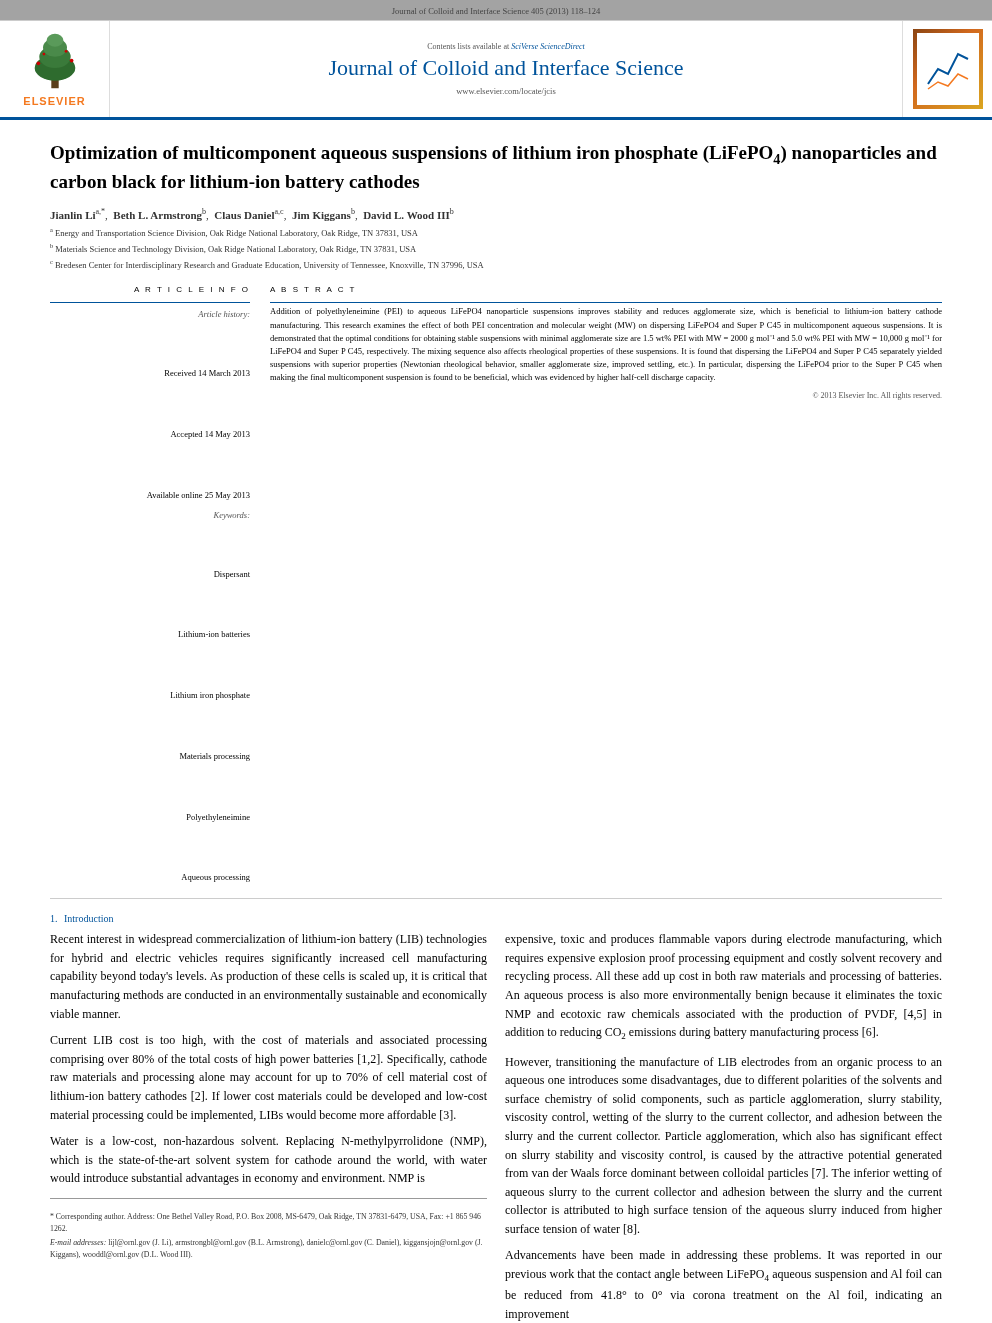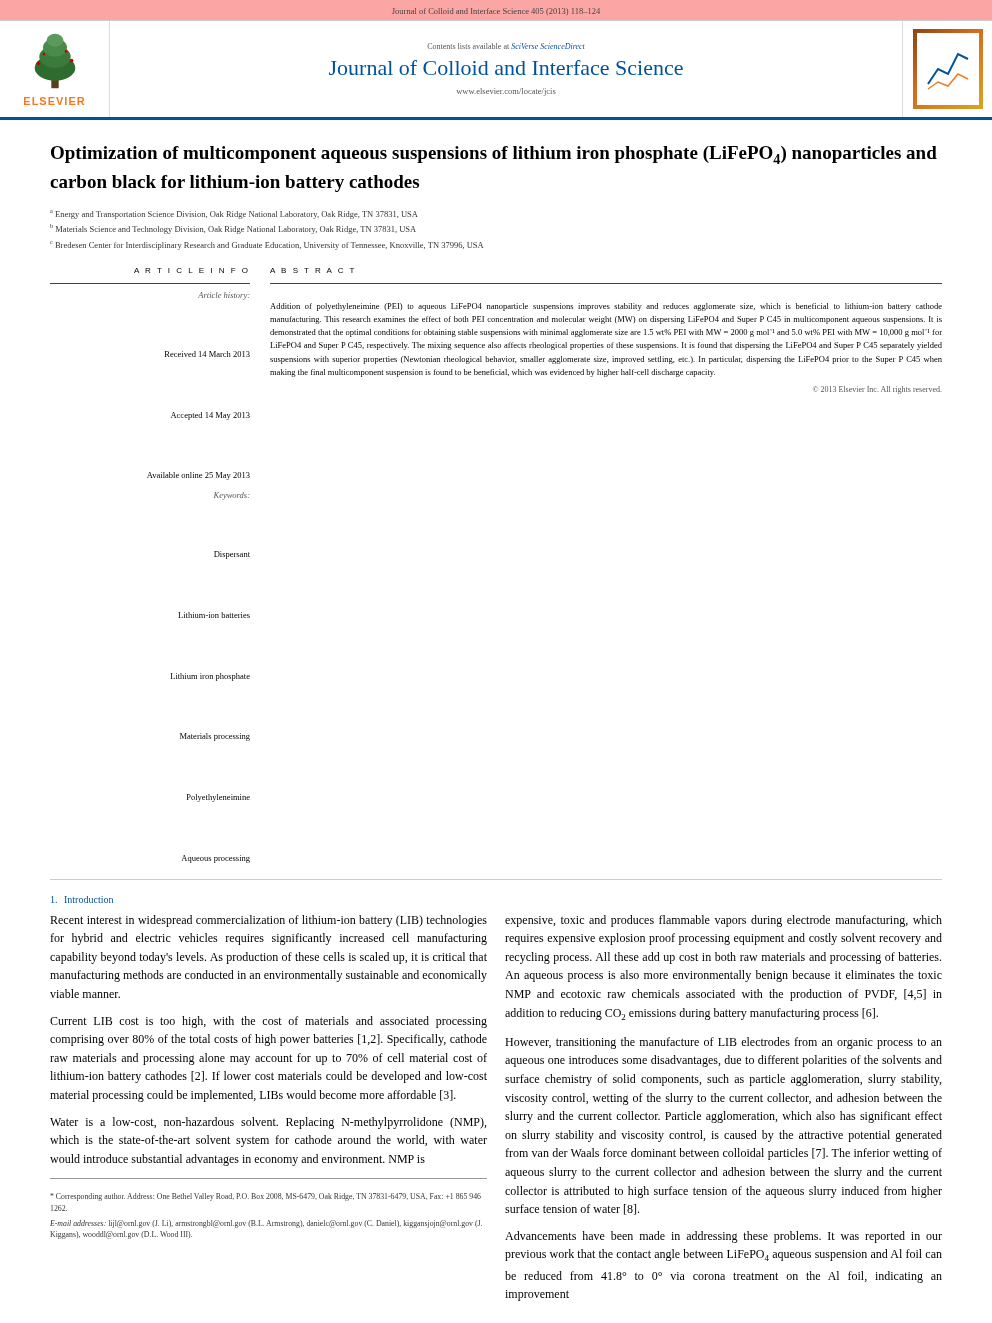--- a/index.html
+++ b/index.html
@@ -7,21 +7,21 @@
       background: #fff;
       font-family: 'Times New Roman', Times, serif;
       font-size: 10px;
       color: #000;
       width: 992px;
       min-height: 1323px;
     }
 
     
     .journal-top-bar {
-      background: #fca5a5;
+      background: #a3a3a3;
       text-align: center;
       padding: 6px 0 4px 0;
       font-size: 8.5px;
       color: #444;
       border-bottom: 1px solid #ccc;
     }
 
     
     .header-area {
       display: flex;
@@ -190,21 +190,21 @@
       line-height: 1.5;
       margin-top: 48px;
     }
     .keywords-block {
       margin-top: 8px;
     }
 
     
     .abstract-box {
       border-top: 1px solid #00539b;
-      padding-top: 16px;
+      padding-top: 2px;
     }
     .abstract-text {
       font-size: 8.5px;
       line-height: 1.55;
       color: #000;
       text-align: justify;
       font-family: 'Times New Roman', Times, serif;
     }
     .copyright-line {
       font-size: 8px;
@@ -324,20 +324,27 @@
     </div>
   </div>
 </div>
 
 <div class="main-content">
 
   <div class="article-title">
     <span>Optimization of multicomponent aqueous suspensions of lithium iron phosphate (LiFePO</span><sub>4</sub><span>) nanoparticles and carbon black for lithium-ion battery cathodes</span>
   </div>
 
+  <div class="authors-line">
+    <span class="author-name">Jianlin Li</span><sup class="affil-marker">a,*</sup>,&nbsp;
+    <span class="author-name">Beth L. Armstrong</span><sup class="affil-marker">b</sup>,&nbsp;
+    <span class="author-name">Claus Daniel</span><sup class="affil-marker">a,c</sup>,&nbsp;
+    <span class="author-name">Jim Kiggans</span><sup class="affil-marker">b</sup>,&nbsp;
+    <span class="author-name">David L. Wood III</span><sup class="affil-marker">b</sup>
+  </div>
 
   <div class="affiliations">
     <div class="affil-line">
       <sup>a</sup> <span>Energy and Transportation Science Division, Oak Ridge National Laboratory, Oak Ridge, TN 37831, USA</span>
     </div>
     <div class="affil-line">
       <sup>b</sup> <span>Materials Science and Technology Division, Oak Ridge National Laboratory, Oak Ridge, TN 37831, USA</span>
     </div>
     <div class="affil-line">
       <sup>c</sup> <span>Bredesen Center for Interdisciplinary Research and Graduate Education, University of Tennessee, Knoxville, TN 37996, USA</span>

